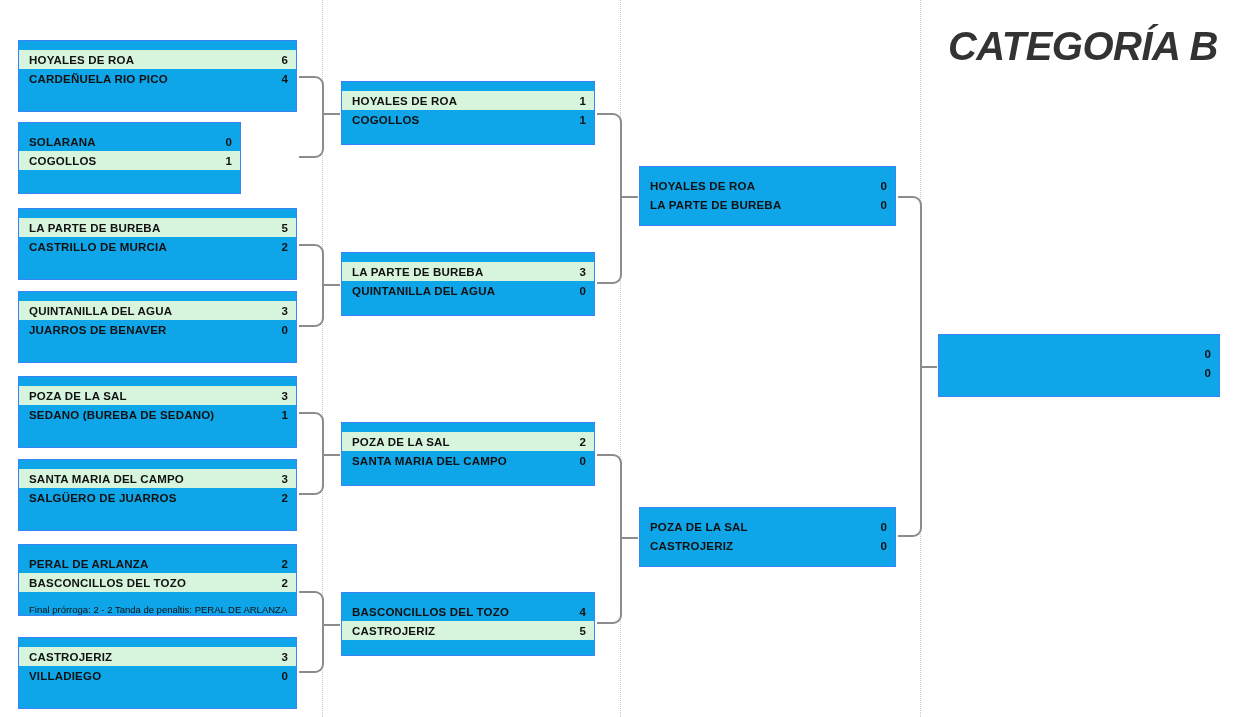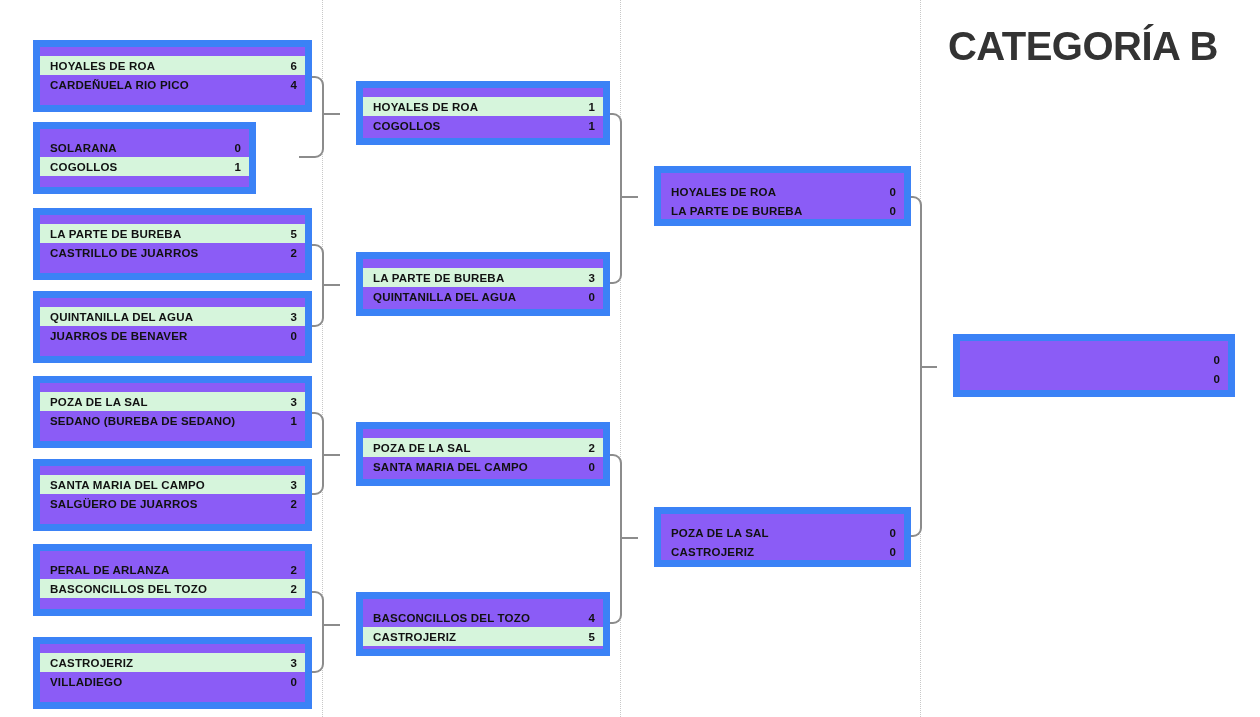--- a/index.html
+++ b/index.html
@@ -20,38 +20,38 @@
   .bracket-title {
     position: absolute;
     right: 42px;
     top: 24px;
     font-size: 40px;
     font-weight: bold;
     letter-spacing: -0.5px;
     color: #333333;
     font-family: "Liberation Sans", sans-serif;
     white-space: nowrap;
+    font-style: italic;
   }
 
   
   .col-divider {
     position: absolute;
     top: 0;
     width: 0;
     height: 717px;
     border-left: 1px dotted #c8c8c8;
   }
 
   
   .match {
     position: absolute;
-    background: #8b5cf6;
-    border: 7px solid #3b82f6;
+    background: #0ea5e9;
+    border: 1px solid #3b82f6;
     overflow: hidden;
-    margin-left: 15px;
   }
   .team-row {
     display: flex;
     align-items: center;
     height: 19px;
     padding: 0 8px 0 10px;
     font-size: 11.5px;
     font-weight: bold;
     color: #111111;
     letter-spacing: 0.2px;
@@ -144,21 +144,21 @@
         </div>
         <div class="spacer-bot"></div>
       </div>
       <div class="match" style="left: 18px; top: 208px; width: 279px; height: 72px;">
         <div class="spacer-top"></div>
         <div class="team-row win">
           <span class="team-name">LA PARTE DE BUREBA</span>
           <span class="team-score">5</span>
         </div>
         <div class="team-row">
-          <span class="team-name">CASTRILLO DE JUARROS</span>
+          <span class="team-name">CASTRILLO DE MURCIA</span>
           <span class="team-score">2</span>
         </div>
         <div class="spacer-bot"></div>
       </div>
       <div class="match" style="left: 18px; top: 291px; width: 279px; height: 72px;">
         <div class="spacer-top"></div>
         <div class="team-row win">
           <span class="team-name">QUINTANILLA DEL AGUA</span>
           <span class="team-score">3</span>
         </div>

